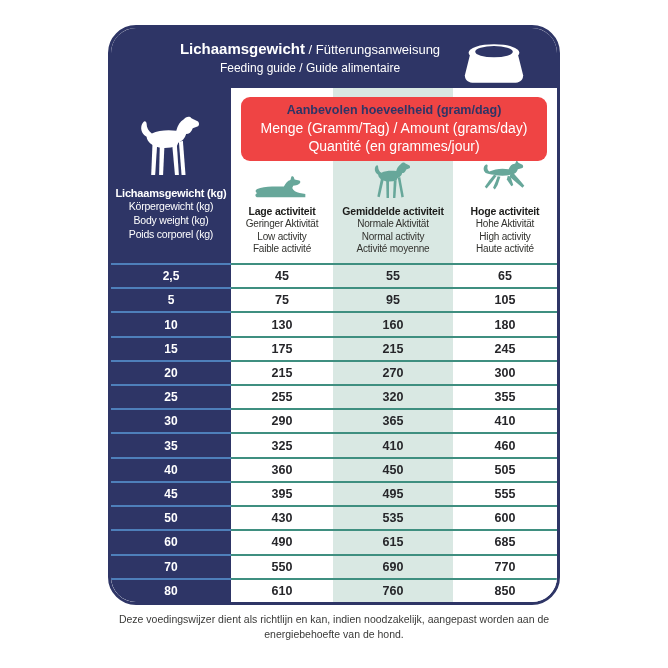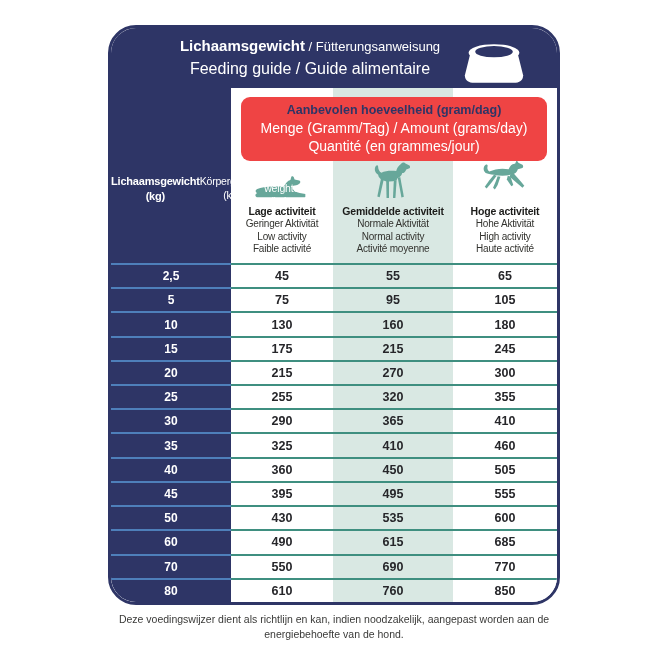--- a/index.html
+++ b/index.html
@@ -19,37 +19,37 @@
   }
 
   
   .hdr{
     height:60px;background:#2e3566;position:relative;
     display:flex;align-items:center;justify-content:center;
   }
   .title{color:#fff;text-align:center;position:relative;left:-24px;line-height:1.45;}
   .t1{font-size:13px;}
   .t1 .tb{font-weight:bold;font-size:15px;}
-  .t2{font-size:16px;}
+  .t2{font-size:12px;}
   .bowl{position:absolute;right:32px;top:13px;}
 
   
   .grid{
     display:grid;height:514px;
     grid-template-columns:120px 102px 120px 104px;
     grid-template-rows:73px 102px repeat(14,1fr);
     background:#ffffff;
   }
   .navy-col{grid-area:1/1/17/2;background:#2e3566;}
   .band{grid-area:1/3/17/4;background:#d9e8e3;}
 
   
   .left-head{
     grid-area:1/1/3/2;z-index:2;color:#fff;text-align:center;
-    display:flex;align-items:center;
+    display:flex;flex-direction:column;align-items:center;
     padding-top:26px;box-sizing:border-box;
   }
   .left-head svg{margin-bottom:8px;}
   .lh{font-size:10.5px;line-height:1.3;letter-spacing:-0.2px;}
   .lh.b{font-weight:bold;font-size:11px;}
 
   
   .amount-box{
     grid-area:1/2/2/5;z-index:2;
     margin:9px 10px 0 10px;border-radius:9px;background:#ef4444;

